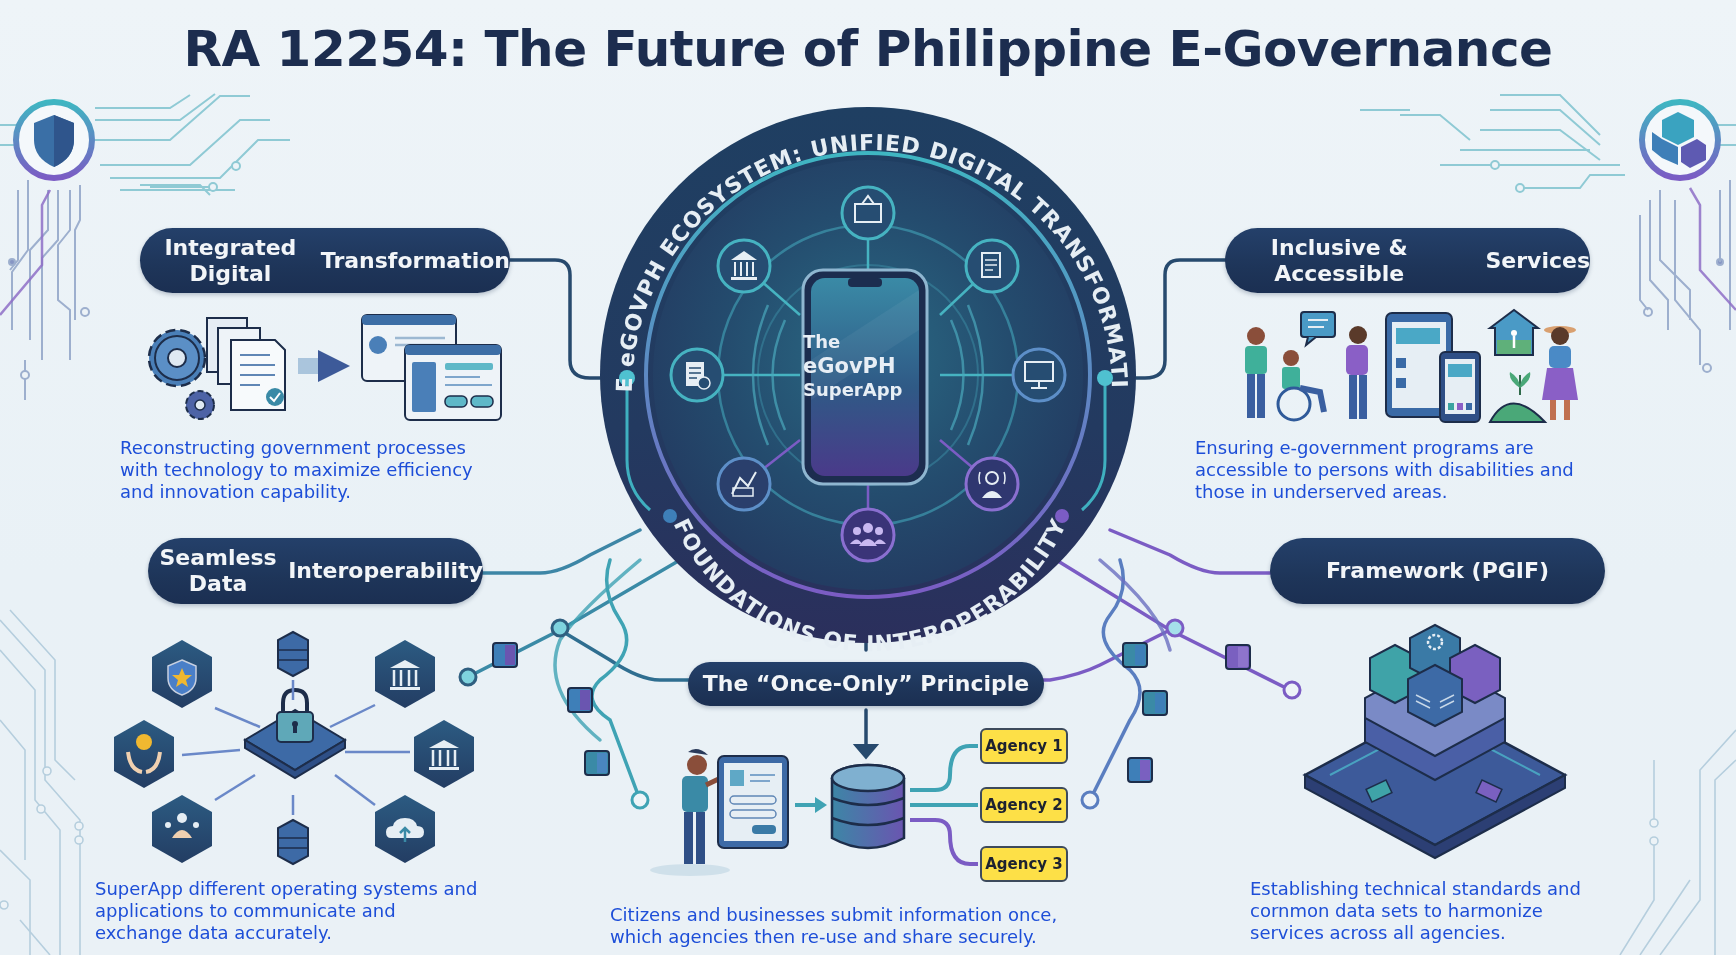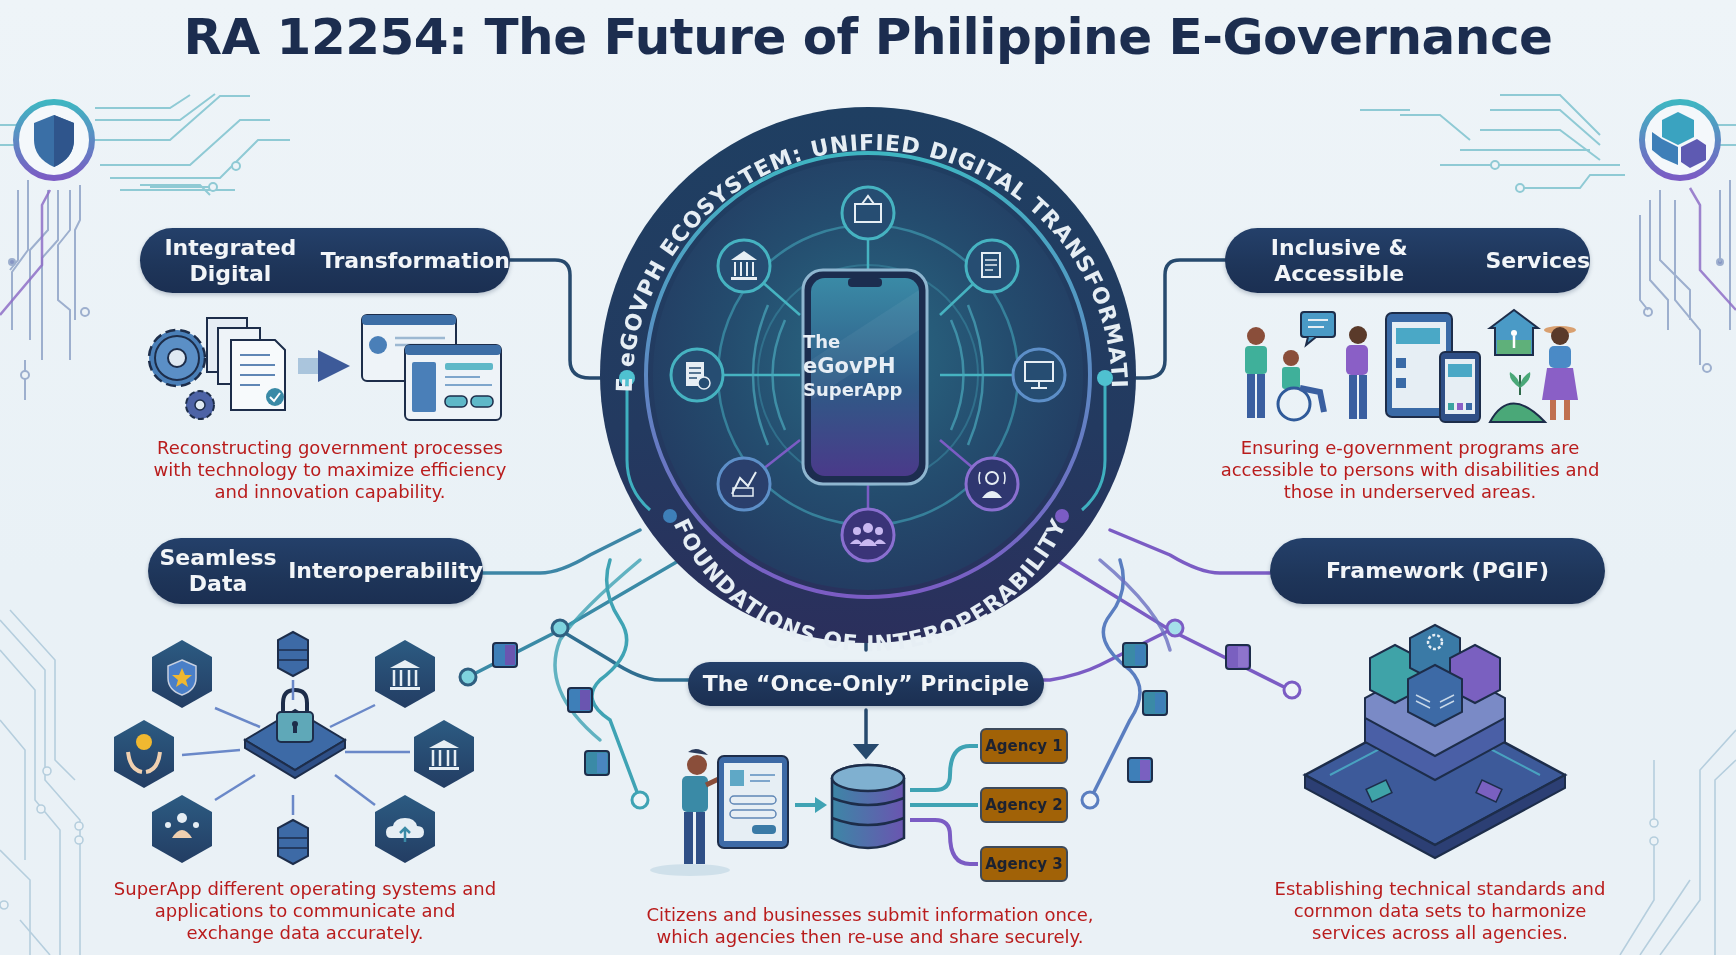--- a/index.html
+++ b/index.html
@@ -5,38 +5,38 @@
   * { box-sizing: border-box; margin: 0; padding: 0; }
   html, body { width: 1736px; height: 955px; overflow: hidden; }
   body {
     background: linear-gradient(180deg, #eef4f8 0%, #e9f1f6 60%, #eaf1f6 100%);
     font-family: "DejaVu Sans", sans-serif;
     position: relative;
     color: #1d2333;
   }
   #bg-svg { position: absolute; left: 0; top: 0; }
   .title {
-    position: absolute; left: 0; top: 8px; width: 1736px; text-align: center;
+    position: absolute; left: 0; top: 20px; width: 1736px; text-align: center;
     font-family: "DejaVu Sans", sans-serif; font-weight: 700; font-size: 50px;
     color: #1c2d4f; letter-spacing: -0.5px;
   }
   .pill {
     position: absolute; border-radius: 34px;
     background: linear-gradient(180deg, #24406a 0%, #1e3559 60%, #1b2f52 100%);
     color: #f2f5f8; font-weight: 700; text-align: center;
     display: flex; justify-content: center; align-items: center;
     font-size: 22px; line-height: 26px;
     box-shadow: 0 2px 4px rgba(20,40,70,0.25);
   }
   .desc {
-    position: absolute; text-align: center; font-size: 18px; line-height: 22px; color: #b91c1c;
+    position: absolute; text-align: left; font-size: 18px; line-height: 22px; color: #1d4ed8;
   }
   .agency {
     position: absolute; width: 88px; height: 36px; border: 2px solid #3d4a5c; border-radius: 6px;
-    background: #a16207; font-size: 15px; font-weight: 700; color: #1d2230;
+    background: #fde047; font-size: 15px; font-weight: 700; color: #1d2230;
     display: flex; align-items: center; justify-content: center;
   }
   .phone-text {
     position: absolute; left: 803px; top: 330px; width: 120px; text-align: left;
     color: #e7eef5; font-weight: 700; font-size: 18px; line-height: 24px;
   }
   .phone-text .big { font-size: 21px; }
 </style>
 </head>
 <body>

